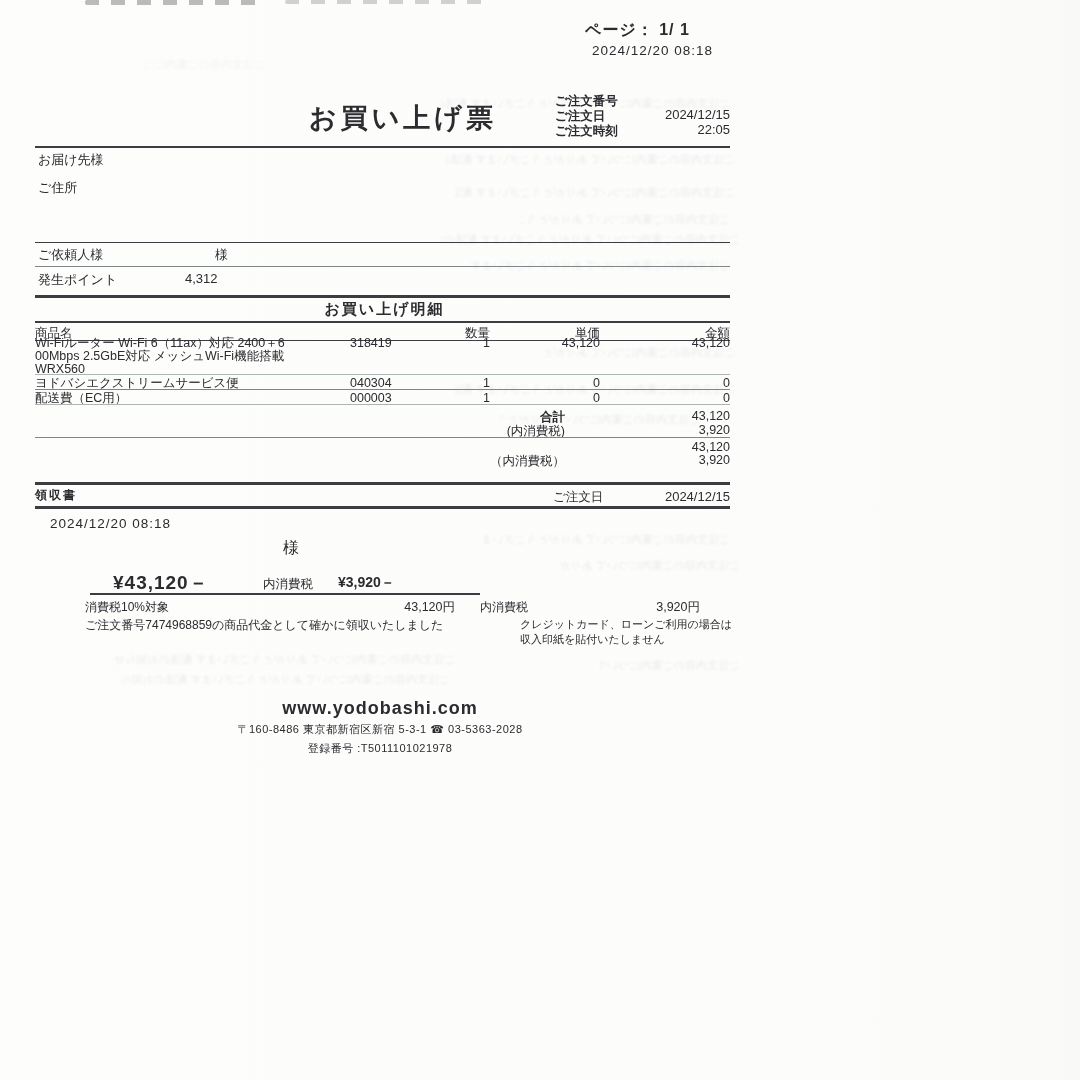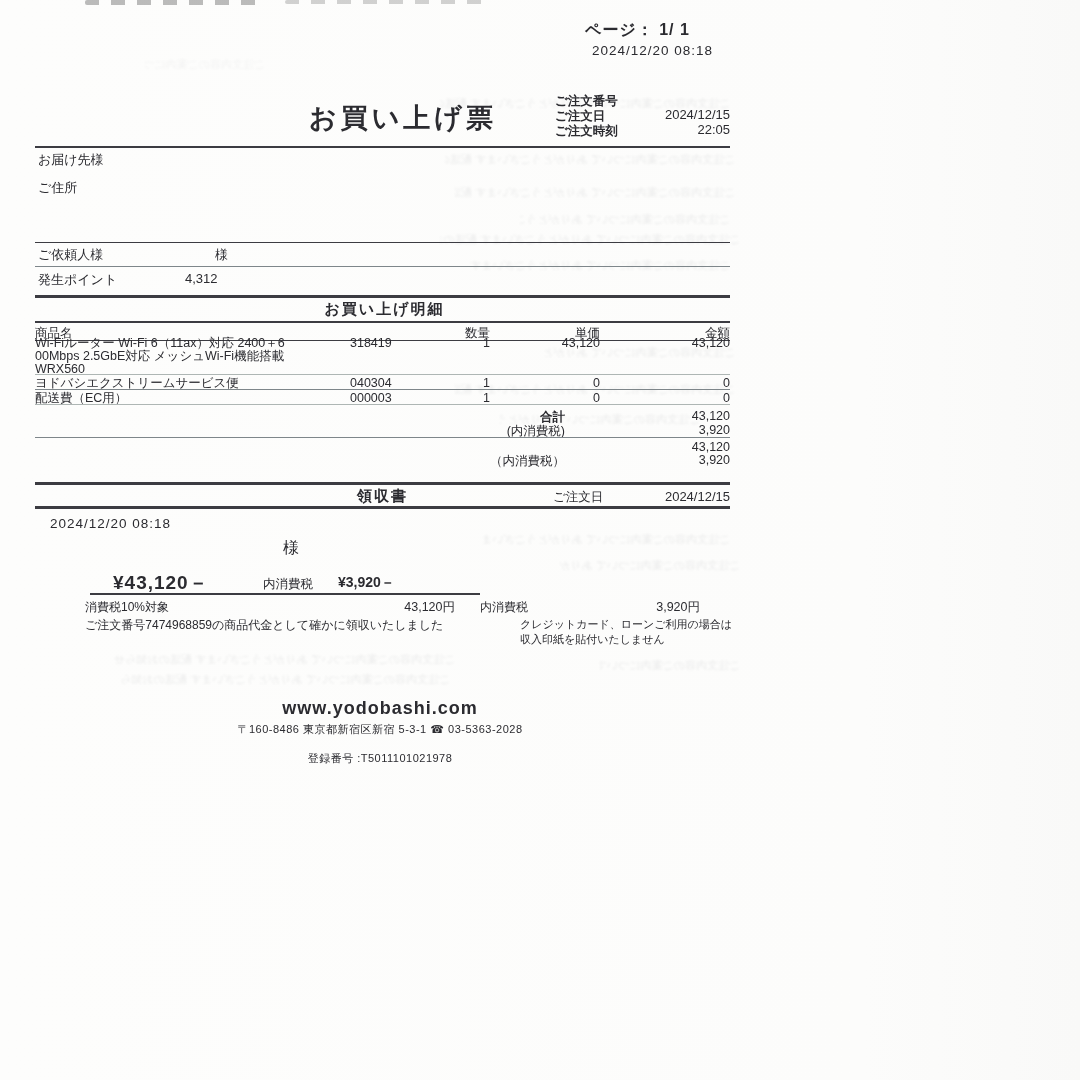--- a/index.html
+++ b/index.html
@@ -36,41 +36,41 @@
   .hdr-row{top:327px;}
   .row1{top:337px;}
   .row2{top:377px;}
   .row3{top:392px;}
   .namecell div{white-space:nowrap;}
 
   .tot-label{left:350px;width:215px;text-align:right;font-size:12.5px;}
   .tot-val{left:600px;width:130px;text-align:right;font-size:12.5px;}
 
   
-  .receipt-title{left:35px;width:695px;top:487px;text-align:center;font-size:15px;font-weight:bold;letter-spacing:2px;}
+  .receipt-title{left:35px;width:695px;top:487px;text-align:left;font-size:12px;font-weight:bold;letter-spacing:2px;}
   .receipt-odl{left:553px;top:489px;font-size:12.5px;}
   .receipt-odv{left:600px;top:489px;width:130px;text-align:right;font-size:13px;}
   .issue-dt{left:50px;top:516px;font-size:13.5px;letter-spacing:1px;}
   .sama{left:283px;top:538px;font-size:16px;letter-spacing:2px;}
   .amt-main{left:113px;top:570px;font-size:19px;font-weight:bold;letter-spacing:1px;}
   .amt-taxlbl{left:263px;top:576px;font-size:12.5px;}
   .amt-taxval{left:338px;top:574px;font-size:14px;font-weight:bold;}
   .taxline-lbl{left:85px;top:599px;font-size:12px;}
   .taxline-base{left:300px;top:599px;width:155px;text-align:right;font-size:12.5px;}
   .taxline-inc{left:480px;top:599px;font-size:12px;}
   .taxline-incv{left:570px;top:599px;width:130px;text-align:right;font-size:12.5px;}
   .statement{left:85px;top:617px;font-size:12px;}
   .note1{left:520px;top:617px;font-size:11px;}
   .note2{left:520px;top:632px;font-size:11px;}
 
   
   .footer{left:160px;top:698px;width:440px;text-align:center;}
   .site{font-size:18px;font-weight:bold;letter-spacing:1px;}
   .addr{font-size:11px;margin-top:3px;letter-spacing:0.5px;}
-  .reg{font-size:11px;margin-top:14px;letter-spacing:0.5px;}
+  .reg{font-size:11px;margin-top:4px;letter-spacing:0.5px;}
 
   
   .ghost{position:absolute;height:12px;overflow:hidden;font-size:11px;color:#4a4f55;
          opacity:0.10;filter:blur(1.1px);transform:scaleX(-1);white-space:nowrap;}
   .g1{left:440px;top:96px;width:290px;}
   .g2{left:445px;top:152px;width:290px;}
   .g3{left:455px;top:185px;width:280px;}
   .g4{left:520px;top:212px;width:210px;}
   .g5{left:440px;top:232px;width:300px;}
   .g6{left:470px;top:258px;width:260px;}

